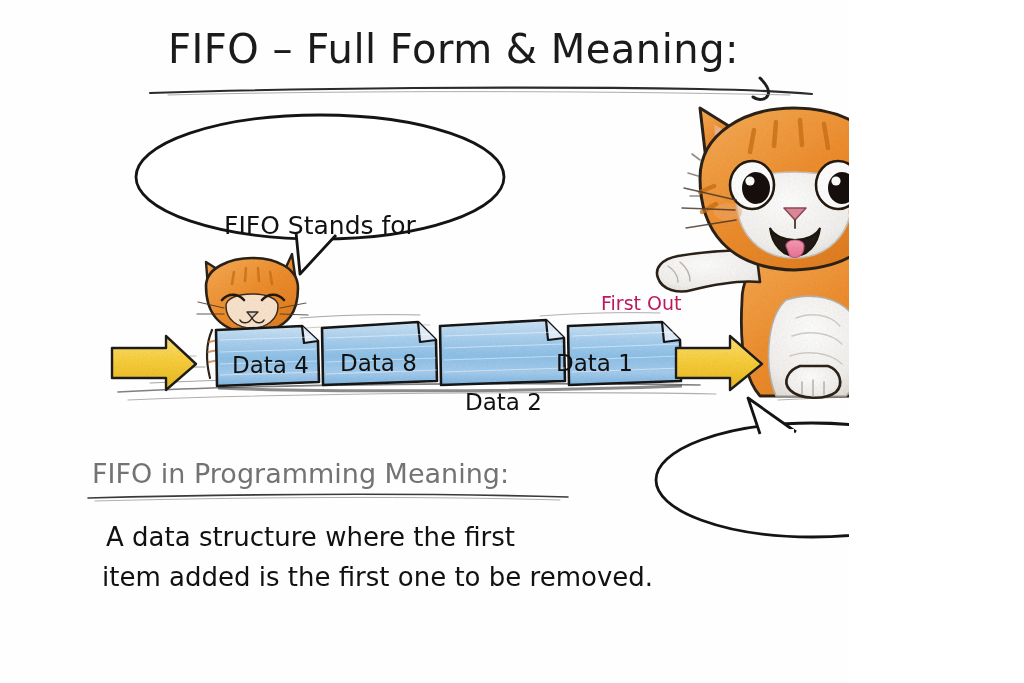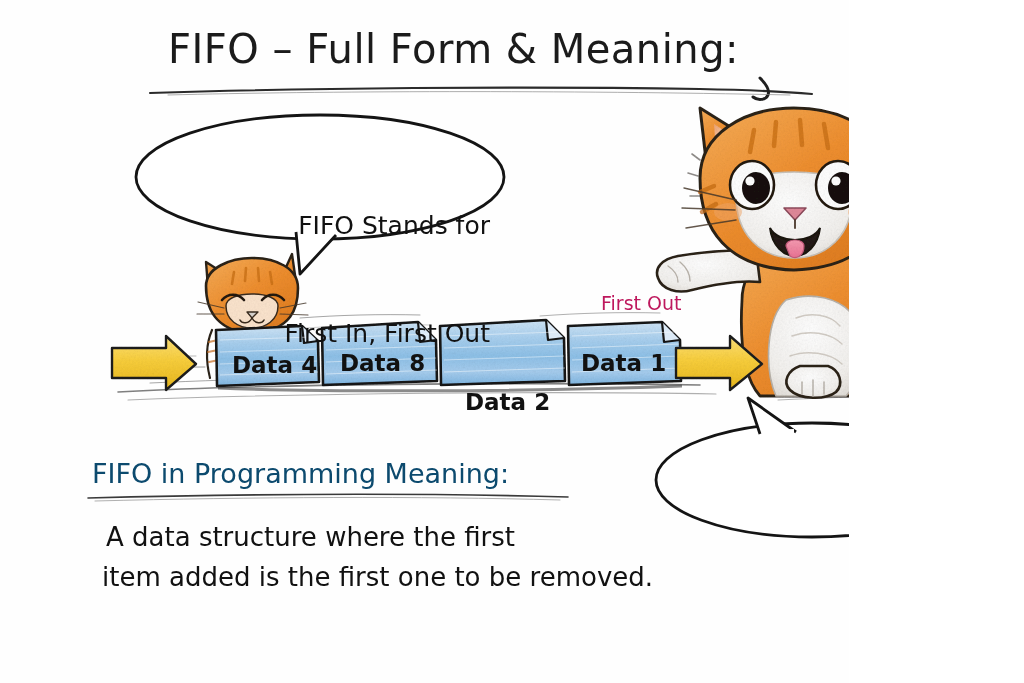--- a/index.html
+++ b/index.html
@@ -45,21 +45,20 @@
   .bubble-text {
     color: #111111;
     font-size: 25px;
     line-height: 36px;
     text-align: center;
   }
   #bubble-left-text {
     left: 150px;
     top: 136px;
     width: 340px;
-    text-align: right;
   }
   #bubble-right-text {
     left: 660px;
     top: 442px;
     width: 300px;
     font-size: 23px;
     line-height: 34px;
   }
 
   
@@ -75,29 +74,28 @@
     font-size: 19px;
     color: #be185d;
   }
 
   
   .data-box-label {
     position: absolute;
     font-size: 23px;
     color: #111111;
     white-space: pre;
-    font-weight: bold;
   }
 
   
   #section-heading {
     left: 92px;
     top: 458px;
     font-size: 27px;
-    color: #0c4a6e;
+    color: #737373;
   }
   #body-line-1 {
     left: 106px;
     top: 522px;
     font-size: 26px;
     color: #111111;
   }
   #body-line-2 {
     left: 102px;
     top: 562px;
@@ -387,33 +385,32 @@
     <g>
       <path d="M88 498 C 240 494, 420 493, 568 497" fill="none" stroke="#3a3a3a" stroke-width="1.6" stroke-linecap="round"></path>
       <path d="M95 501 C 250 497, 420 496, 560 500" fill="none" stroke="#9a9a9a" stroke-width="0.8" stroke-linecap="round"></path>
     </g>
   </svg>
 
   <div class="txt" id="title">FIFO – Full Form &amp; Meaning:</div>
 
   <div class="txt bubble-text" id="bubble-left-text">
     <div>FIFO Stands for</div>
-    <div>First In, First Out</div>
   </div>
 
   <div class="txt bubble-text" id="bubble-right-text">
   </div>
 
 
   <div class="txt" id="label-first-out">First Out</div>
 
   <div class="data-box-label" style="left:232px; top:352px;">Data 4</div>
   <div class="data-box-label" style="left:340px; top:350px;">Data 8</div>
   <div class="data-box-label" style="left:465px; top:349px;margin-top:40px;">Data 2</div>
-  <div class="data-box-label" style="left:581px; top:350px;text-align:right;">Data 1</div>
+  <div class="data-box-label" style="left:556px; top:350px;text-align:right;">Data 1</div>
 
   <div class="txt" id="section-heading">FIFO in Programming Meaning:</div>
 
   <div class="txt" id="body-line-1">A data structure where the first</div>
 
   <div class="txt" id="body-line-2">item added is the first one to be removed.</div>
 
 </div>
 
 </body></html>

